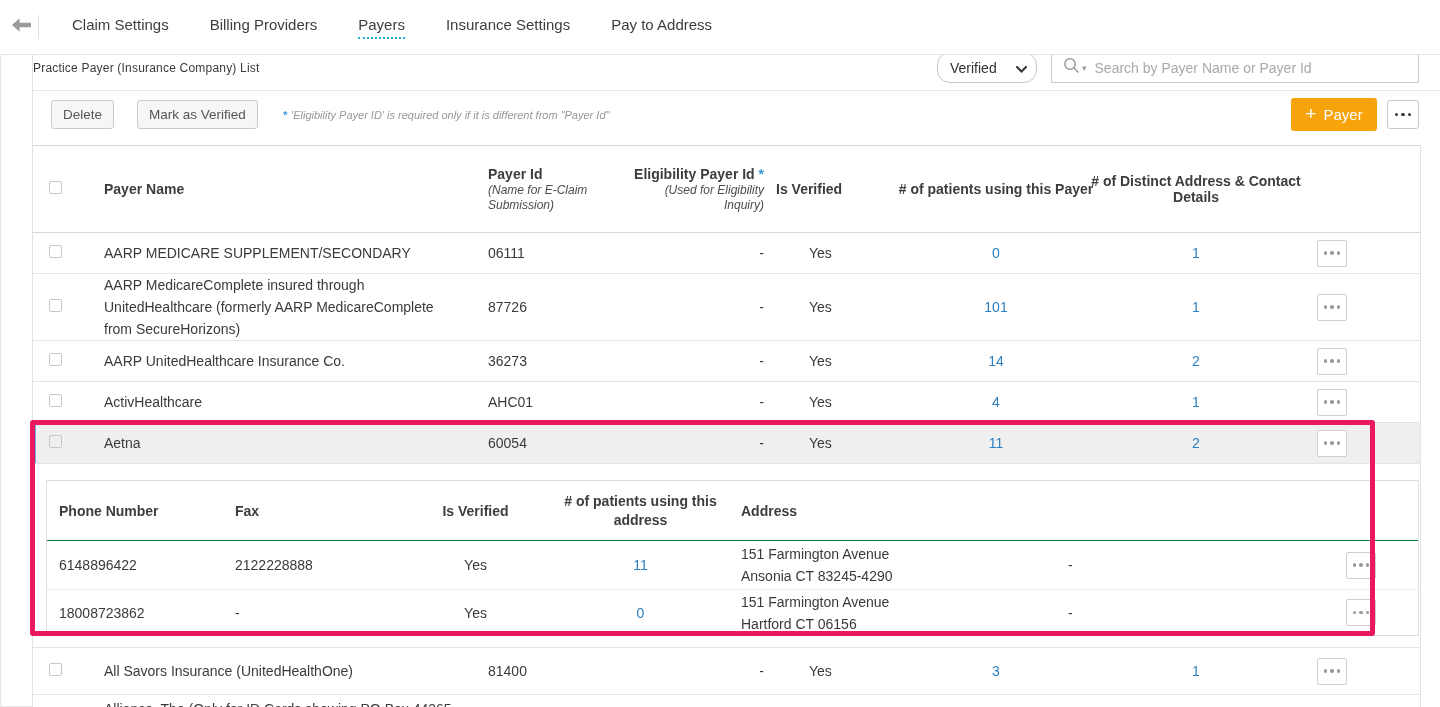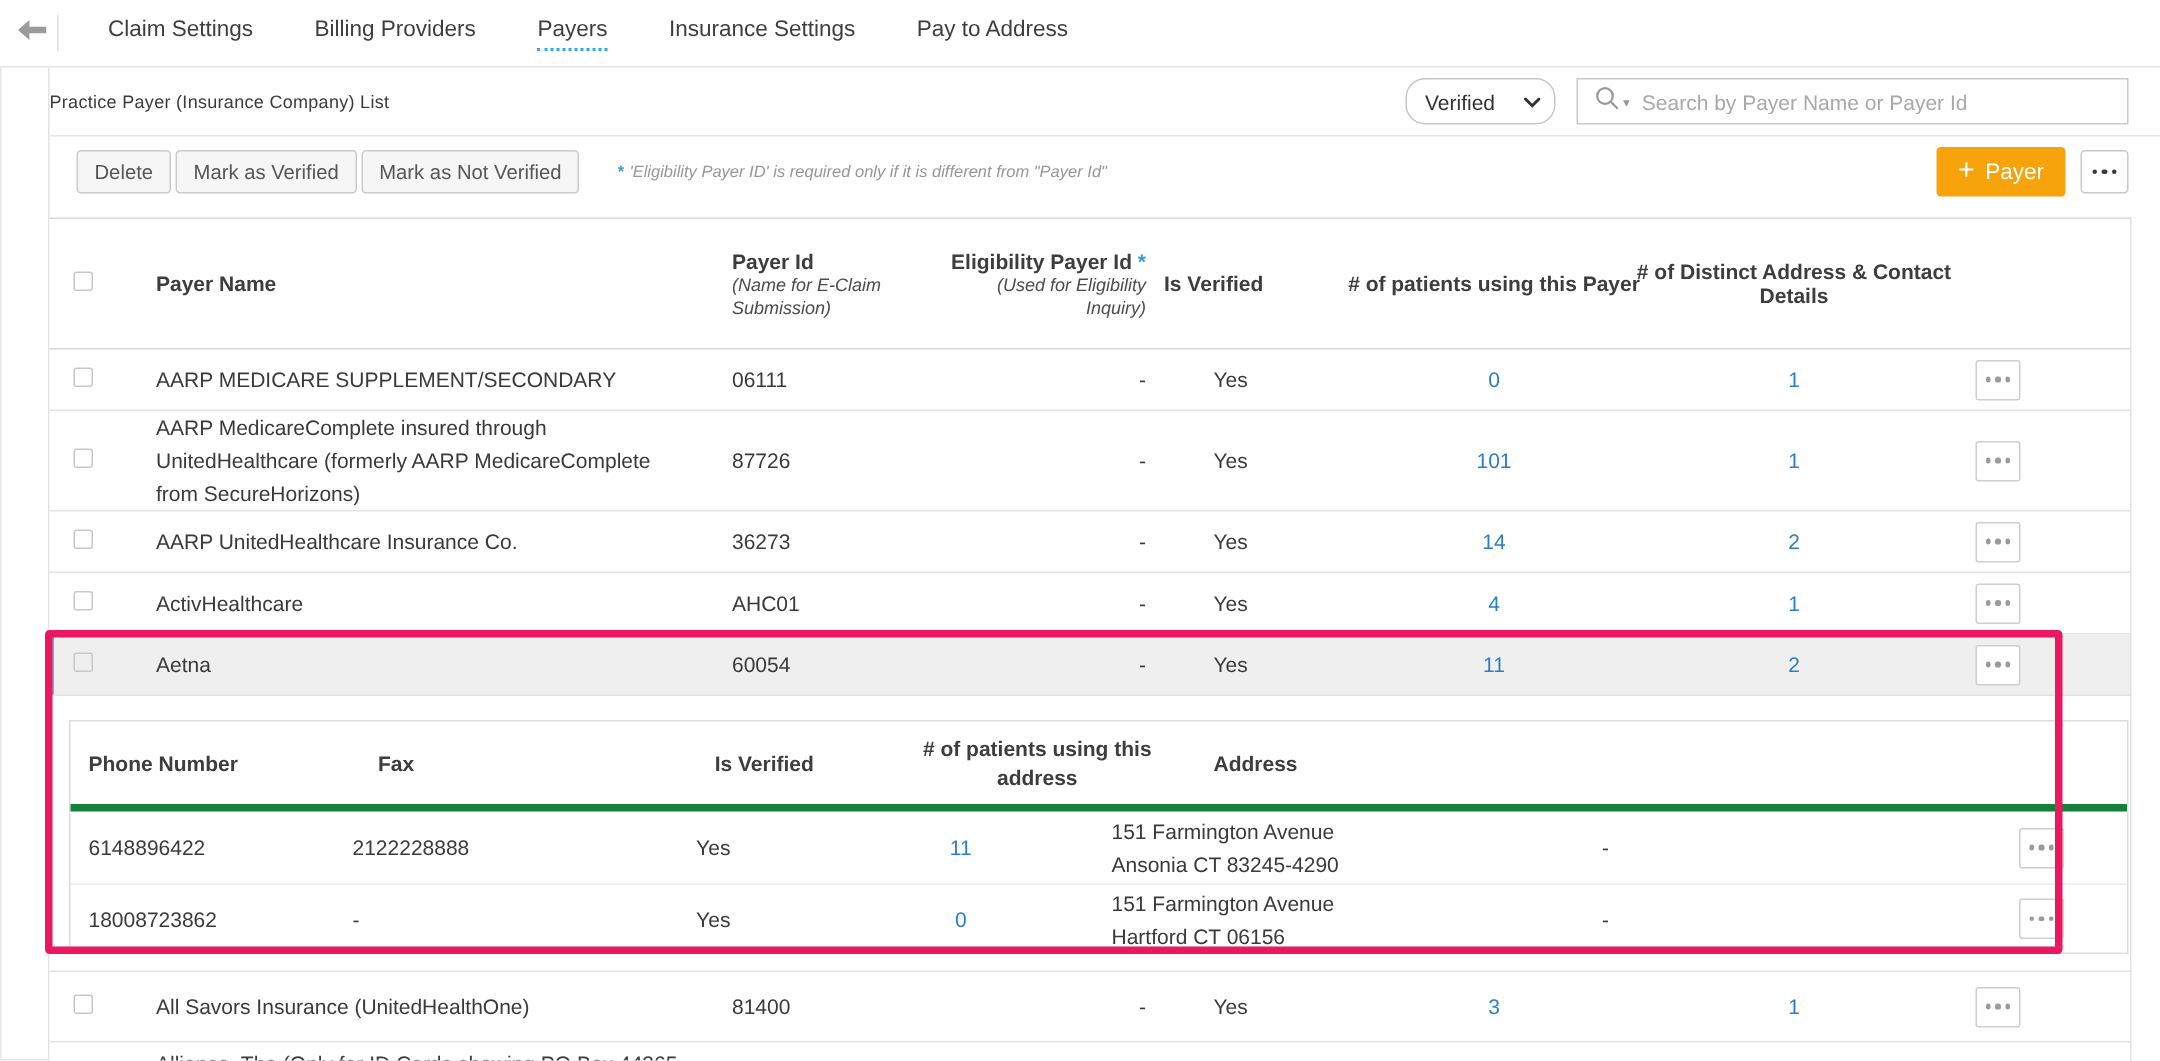--- a/index.html
+++ b/index.html
@@ -4,21 +4,21 @@
 <style>
   * { margin:0; padding:0; box-sizing:border-box; }
   html,body { width:1440px; height:707px; }
   body {
     font-family:"Liberation Sans", sans-serif;
     background:#fff; color:#3a3a3a;
     position:relative; overflow:hidden;
     box-shadow: inset 0 0 0 1px #e6e6e6;
   }
   
-  .topbar { position:absolute; top:0; left:0; right:0; height:45px;
+  .topbar { position:absolute; top:0; left:0; right:0; height:55px;
     border-bottom:1px solid #e4e4e4; display:flex; align-items:center; background:#fff; z-index:5; }
   .back-btn { width:24px; height:24px; margin-left:9px; display:flex; align-items:center; justify-content:center; cursor:pointer; }
   .topbar-divider { width:1px; height:24px; background:#ddd; margin-left:5px; }
   .tabs { display:flex; gap:41px; margin-left:33px; }
   .tab { font-size:15px; color:#3e3e3e; padding-bottom:4px; border-bottom:2px solid transparent; cursor:pointer; white-space:nowrap; }
   .tab.active { border-bottom:2px dotted #2DA9E0; }
   
   .content { position:absolute; top:45px; left:32px; right:0; bottom:0;
     border-left:1px solid #e2e2e2; background:#fff; }
   
@@ -30,21 +30,21 @@
   .filter-select svg { margin-right:9px; }
   .search-box { position:absolute; left:1018px; top:7px; width:368px; height:31px;
     border:1px solid #c9c9c9; display:flex; align-items:center; background:#fff; }
   .search-box svg { margin-left:11px; flex:none; }
   .search-caret { font-size:9px; color:#999; margin-left:2px; flex:none; }
   .search-box input { border:none; outline:none; flex:1; margin-left:8px; font-size:14px;
     font-family:"Liberation Sans",sans-serif; color:#444; }
   .search-box input::placeholder { color:#a9a9a9; }
   
   .toolbar { height:47px; position:relative; display:flex; align-items:center; }
-  .tb-btn { margin-left:3px; padding:6px 11px; font-size:13.5px; color:#565656;
+  .tb-btn { margin-left:23px; padding:6px 11px; font-size:13.5px; color:#565656;
     background:#f6f6f6; border:1px solid #cbcbcb; border-radius:3px; cursor:pointer;
     font-family:"Liberation Sans",sans-serif; }
   .tb-btn:first-of-type { margin-left:18px; }
   .tb-note { margin-left:25px; font-size:11px; font-style:italic; color:#979797; }
   .tb-note .star { color:#3C9AD9; font-weight:bold; margin-right:4px; }
   .add-btn { position:absolute; left:1258px; top:7px; width:86px; height:33px;
     background:#F7A30C; border:none; border-radius:3px; color:#fff; font-size:15px;
     display:flex; align-items:center; justify-content:center; gap:7px; cursor:pointer;
     font-family:"Liberation Sans",sans-serif; }
   .add-btn .plus { font-size:19px; font-weight:400; line-height:1; margin-top:-2px; }
@@ -73,21 +73,21 @@
   .link { color:#2C7FC0; text-decoration:none; cursor:pointer; }
   .dots-btn { width:30px; height:27px; background:#fff; border:1px solid #cfcfcf; border-radius:2px;
     cursor:pointer; display:flex; align-items:center; justify-content:center; gap:3px; }
   .mrow.selected { background:#efefef; position:relative; }
   .mrow.selected::before { content:""; position:absolute; left:0; top:0; bottom:0; width:3px; background:#6FAFDF; }
   
   .detail-wrap { padding:16px 1px 11px 13px; border-bottom:1px solid #e4e4e4; }
   .detail-panel { border:1px solid #ddd; background:#fff; }
   .drow { display:grid; grid-template-columns:176px 170px 165px 165px 325px 290px 1fr;
     align-items:center; min-height:45px; font-size:14px; color:#3a3a3a; }
-  .dhead { min-height:60px; border-bottom:5px solid #15803d; font-weight:bold; color:#3d3d3d;gap:17px; }
+  .dhead { min-height:60px; border-bottom:1px solid #15803d; font-weight:bold; color:#3d3d3d; }
   .d-row1 { min-height:49px; border-bottom:1px solid #ececec; }
   .d-phone, .d-fax { padding-left:12px; }
   .d-ver, .d-pat { text-align:center; }
   .dhead .d-pat { margin:0 -12px; line-height:19px; }
   .d-addr { padding-left:18px; line-height:22px; }
   .d-add { padding-left:20px; }
   .d-act { padding-left:8px; }
   
   .partial .c-name { padding-top:3px; align-self:start; }
   .partial .c-check { align-self:start; padding-top:14px; }
@@ -137,21 +137,20 @@
           </svg>
       </span>
       <span class="search-caret">▾</span>
       <input type="text" placeholder="Search by Payer Name or Payer Id" style="">
     </div>
   </div>
 
   <div class="toolbar">
     <button class="tb-btn">Delete</button>
     <button class="tb-btn">Mark as Verified</button>
-    <button class="tb-btn">Mark as Not Verified</button>
     <div class="tb-note">
       <span class="star">*</span><span>'Eligibility Payer ID' is required only if it is different from "Payer Id"</span>
     </div>
     <button class="add-btn">
       <span class="plus">+</span>
       <span>Payer</span>
     </button>
     <button class="more-btn">
       <span style="display:flex;gap:3px;">
         <span class="dot"></span>

